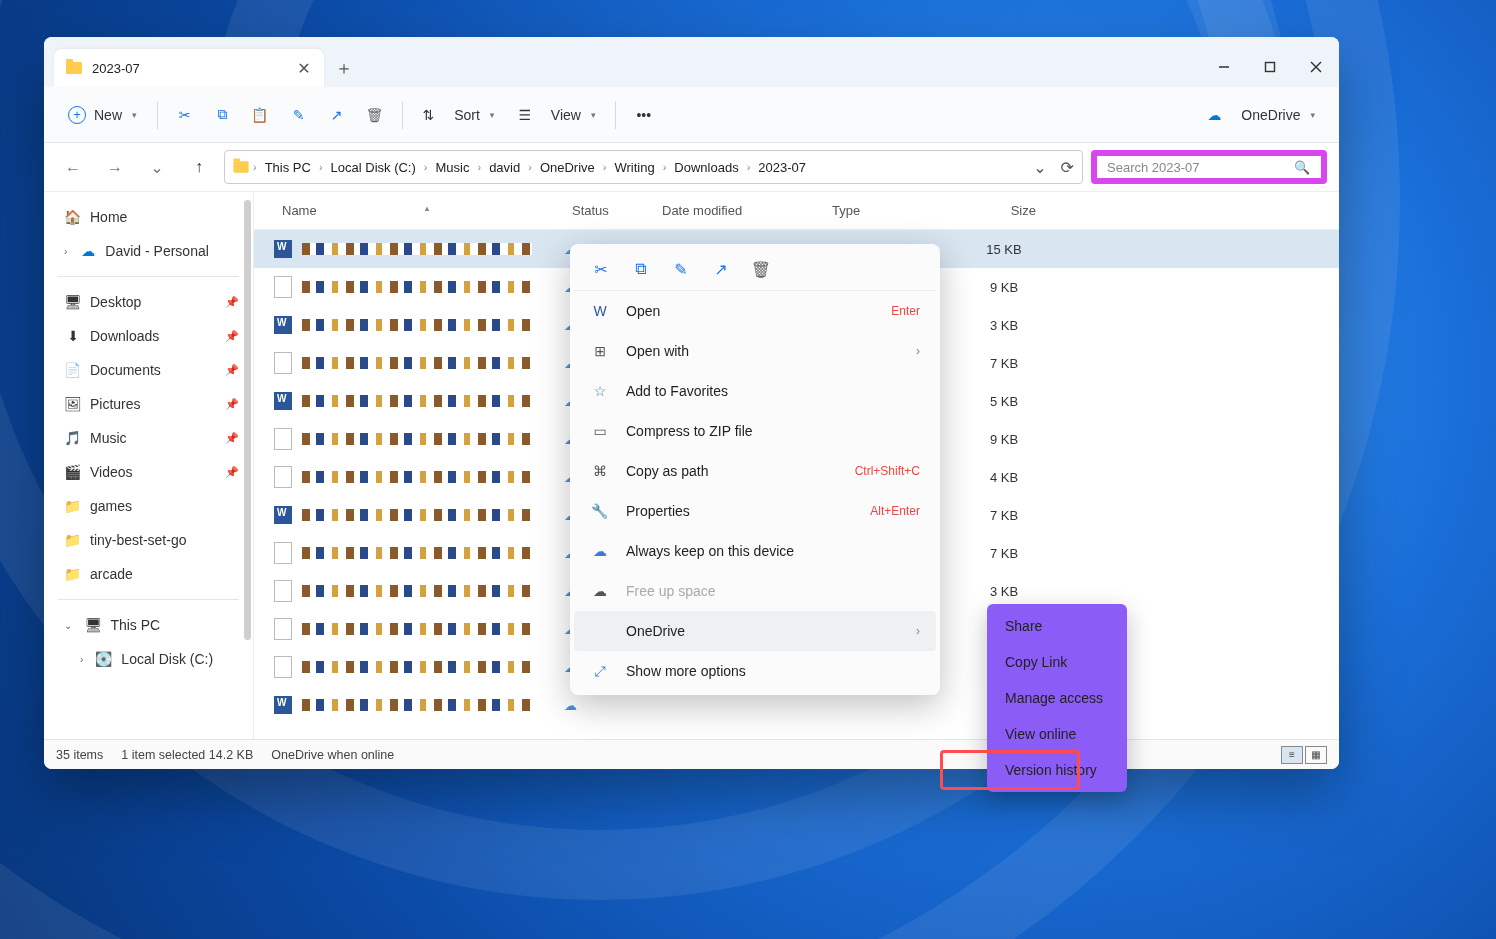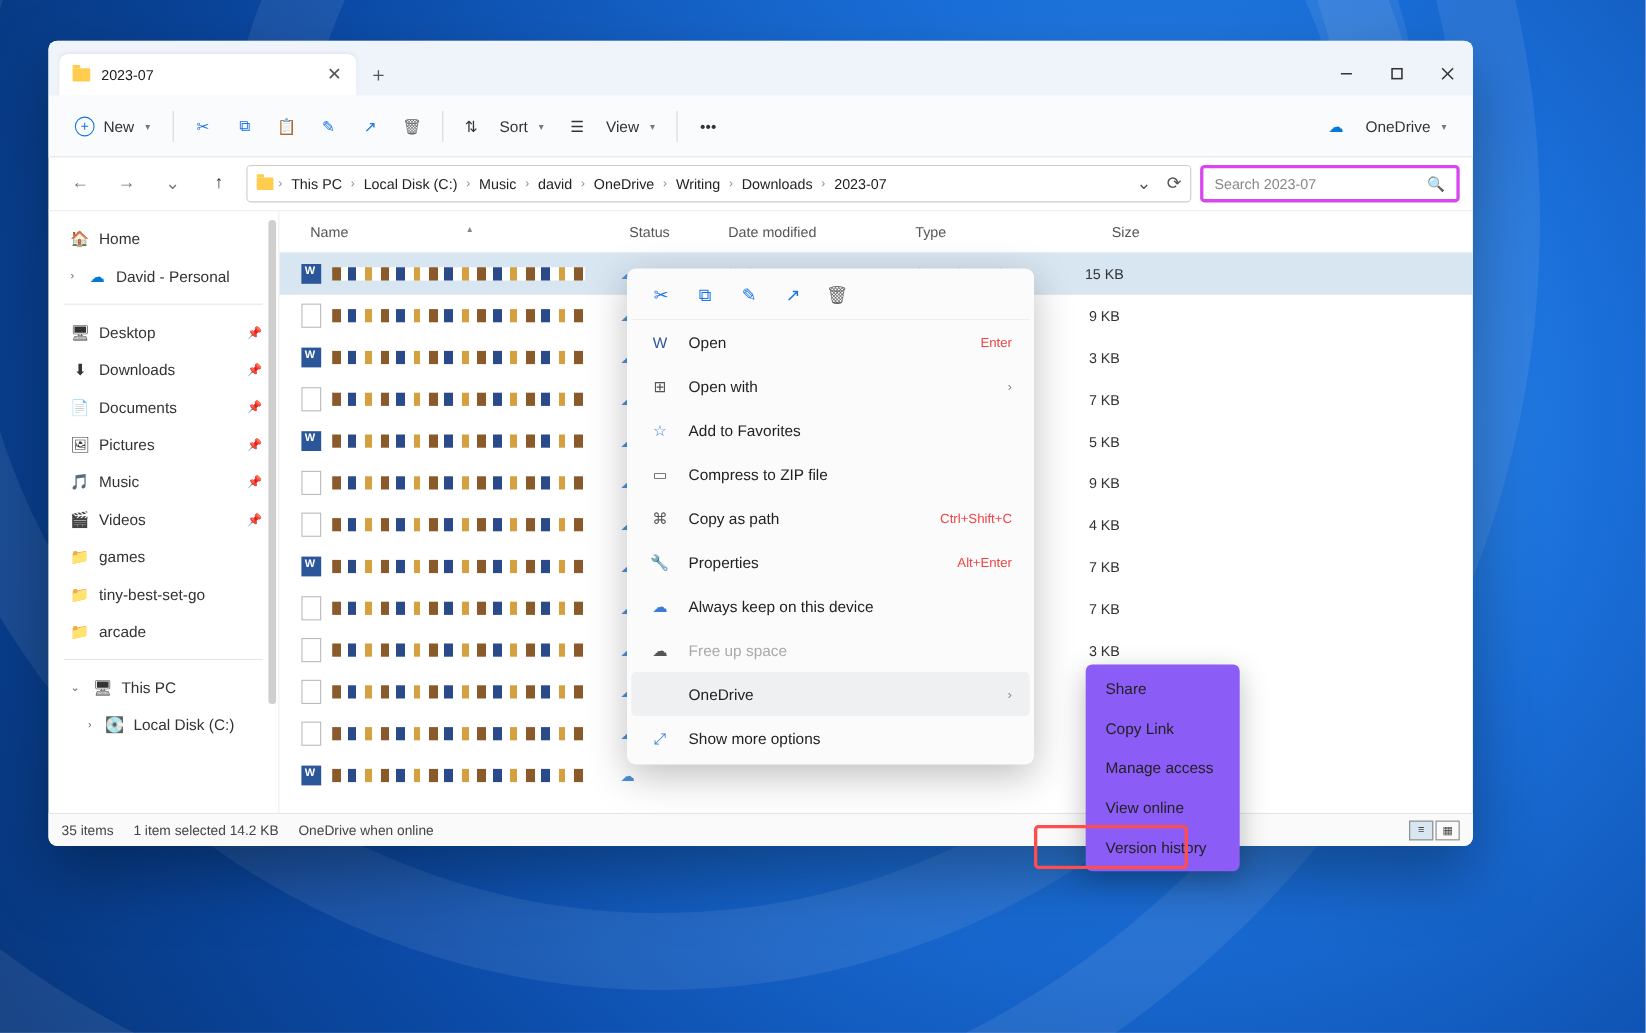--- a/index.html
+++ b/index.html
@@ -45,21 +45,21 @@
 .tb-spacer { flex:1; }
 .caret-dn { font-size:9px; color:#777; margin-left:2px;}
 
 .addrrow { height:48px; display:flex; align-items:center; padding:0 12px; gap:8px;}
 .nav-arrow { width:34px; height:34px; display:flex; align-items:center; justify-content:center; color:#777; cursor:pointer;}
 .nav-arrow.en { color:#333; }
 .addrbar { flex:1; height:34px; border:1px solid #ccc; border-radius:4px; display:flex; align-items:center; padding:0 8px; gap:4px;}
 .crumb { font-size:13px; color:#222; padding:2px 4px; cursor:pointer;}
 .crumb-sep { color:#888; font-size:11px; }
 .addr-actions { margin-left:auto; display:flex; gap:14px; color:#555; }
-.searchbox { width:236px; height:34px; border:3px solid #d946ef; border-radius:4px; display:flex; align-items:center; padding:0 10px; color:#888; font-size:13px;}
+.searchbox { width:236px; height:34px; border:6px solid #d946ef; border-radius:4px; display:flex; align-items:center; padding:0 10px; color:#888; font-size:13px;}
 .searchbox span.mag { margin-left:auto; }
 
 .body-row { flex:1; display:flex; overflow:hidden; border-top:1px solid #eee;}
 .sidebar { width:210px; border-right:1px solid #eee; padding:8px 0; overflow:hidden; position:relative;}
 .scrollbar-v { position:absolute; right:2px; top:8px; width:7px; height:440px; background:#cfcfcf; border-radius:4px;}
 .sb-sec { padding:0 14px; }
 .sb-item { display:flex; align-items:center; gap:8px; height:34px; font-size:14px; color:#333; cursor:pointer; padding-left:6px;}
 .sb-item .pin { margin-left:auto; color:#888; font-size:11px;}
 .sb-hr { border:none; border-top:1px solid #e5e5e5; margin:8px 14px;}
 .caret-r { font-size:10px; color:#666; margin-right:4px;}

